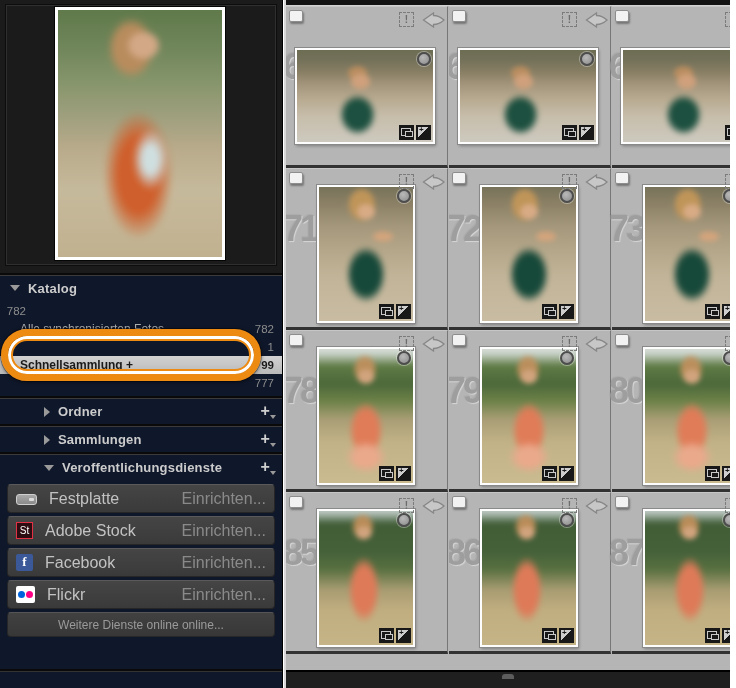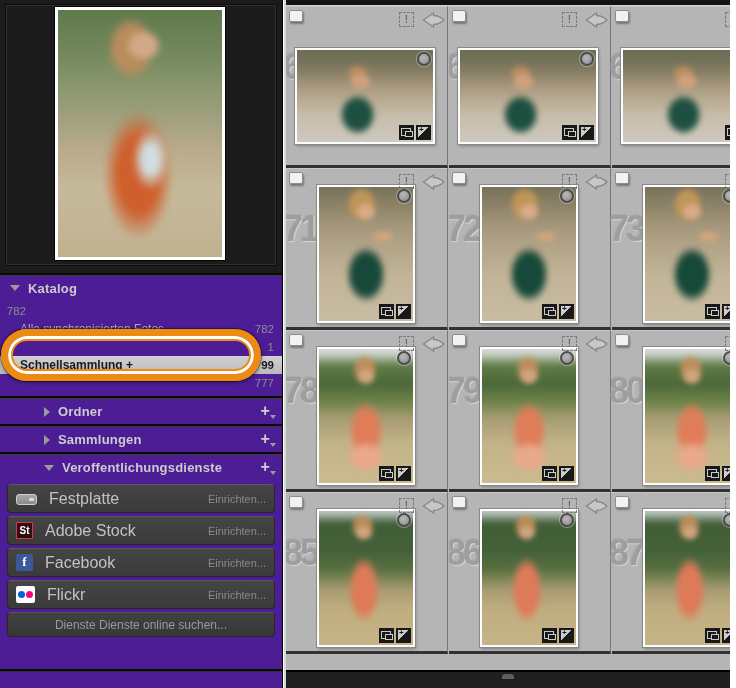--- a/index.html
+++ b/index.html
@@ -2,21 +2,21 @@
 <html><head>
 <meta charset="utf-8">
 <style>
   * { margin:0; padding:0; box-sizing:border-box; }
   html,body { background:#ffffff; }
   body { font-family:"Liberation Sans","DejaVu Sans",sans-serif; }
   .screen { position:relative; width:736px; height:688px; background:#ffffff; overflow:hidden; }
 
   
   .left-panel { position:absolute; left:0; top:0; width:283px; height:688px;
-    background:#4c1d95; border-right:1px solid #000; color:#b5b5b5; }
+    background:#0f172a; border-right:1px solid #000; color:#b5b5b5; }
 
   .navigator { position:relative; height:273px; background:#1b1b1b; }
   .nav-frame { position:absolute; left:5px; top:4px; right:5px; bottom:7px;
     border:1px solid #0d0d0d; box-shadow:inset 0 0 0 1px #2f2f2f; }
   .nav-photo { position:absolute; left:55px; top:7px; width:170px; height:253px;
     border:3px solid #ffffff; outline:1px solid #050505; overflow:hidden; background:#888; }
   .nav-photo .img { position:absolute; inset:-6px; filter:blur(3px); }
 
   .hr { height:3px; border-top:2px solid #0a0a0a; border-bottom:1px solid #3b3b3b; }
 
@@ -42,28 +42,28 @@
   .svc { position:relative; height:29px; margin-bottom:3px; border-radius:4px;
     background:linear-gradient(180deg,#454545,#3a3a3a);
     border:1px solid #262626; border-top-color:#5a5a5a;
     display:flex; align-items:center; padding:0 8px; }
   .svc-ic { width:21px; height:16px; margin-right:12px; flex:0 0 auto; position:relative; }
   .svc-ic.hd { height:11px; margin-top:1px; background:linear-gradient(180deg,#a8a8a8,#8a8a8a);
     border:1px solid #cfcfcf; border-radius:3px; }
   .svc-ic.hd::after { content:""; position:absolute; right:2px; top:3px; width:5px; height:3px;
     background:#dcdcdc; border-radius:1px; }
   .svc-ic.st { width:17px; height:17px; background:#2e0d12; border:1px solid #e23044;
-    color:#ffffff; font-size:10px; font-weight:bold; text-align:center; line-height:15px; }
+    color:#ffffff; font-size:10px; font-weight:normal; text-align:center; line-height:15px; }
   .svc-ic.fb { width:17px; height:17px; background:#3b5998; border-radius:2px;
     color:#ffffff; font-size:13px; font-weight:bold; text-align:center; line-height:16px; font-family:"Liberation Serif",serif; }
   .svc-ic.fl { width:19px; height:17px; background:#ffffff; border-radius:2px; }
   .svc-ic.fl::before { content:""; position:absolute; left:2px; top:5px; width:7px; height:7px; border-radius:50%; background:#0063dc; }
   .svc-ic.fl::after { content:""; position:absolute; right:2px; top:5px; width:7px; height:7px; border-radius:50%; background:#ff0084; }
   .svc-name { flex:1; font-size:16px; color:#c2c2c2; }
-  .svc-action { font-size:11px; color:#8a8a8a; }
+  .svc-action { font-size:16px; color:#8a8a8a; }
 
   .find-more { margin:3px 7px 0 7px; height:25px; border-radius:4px;
     background:linear-gradient(180deg,#414141,#373737); border:1px solid #272727; border-top-color:#555;
     display:flex; align-items:center; justify-content:center; font-size:12px; color:#9a9a9a; }
 
   .panel-bottom-line { position:absolute; left:0; right:0; top:669px; height:3px;
     border-top:2px solid #0a0a0a; border-bottom:1px solid #333; }
 
   
   .annotation { position:absolute; left:1px; top:329px; width:260px; height:52px;
@@ -225,21 +225,21 @@
         <span class="svc-name">Facebook</span>
         <span class="svc-action">Einrichten...</span>
       </div>
       <div class="svc">
         <span class="svc-ic fl"></span>
         <span class="svc-name">Flickr</span>
         <span class="svc-action">Einrichten...</span>
       </div>
     </div>
 
-    <div class="find-more">Dienste Dienste online suchen...</div>
+    <div class="find-more">Weitere Dienste online online...</div>
 
     <div class="panel-bottom-line"></div>
 
     <div class="annotation"></div>
   </aside>
 
   <main class="grid">
     <div class="g-top"></div>
     <div class="cells">
 

